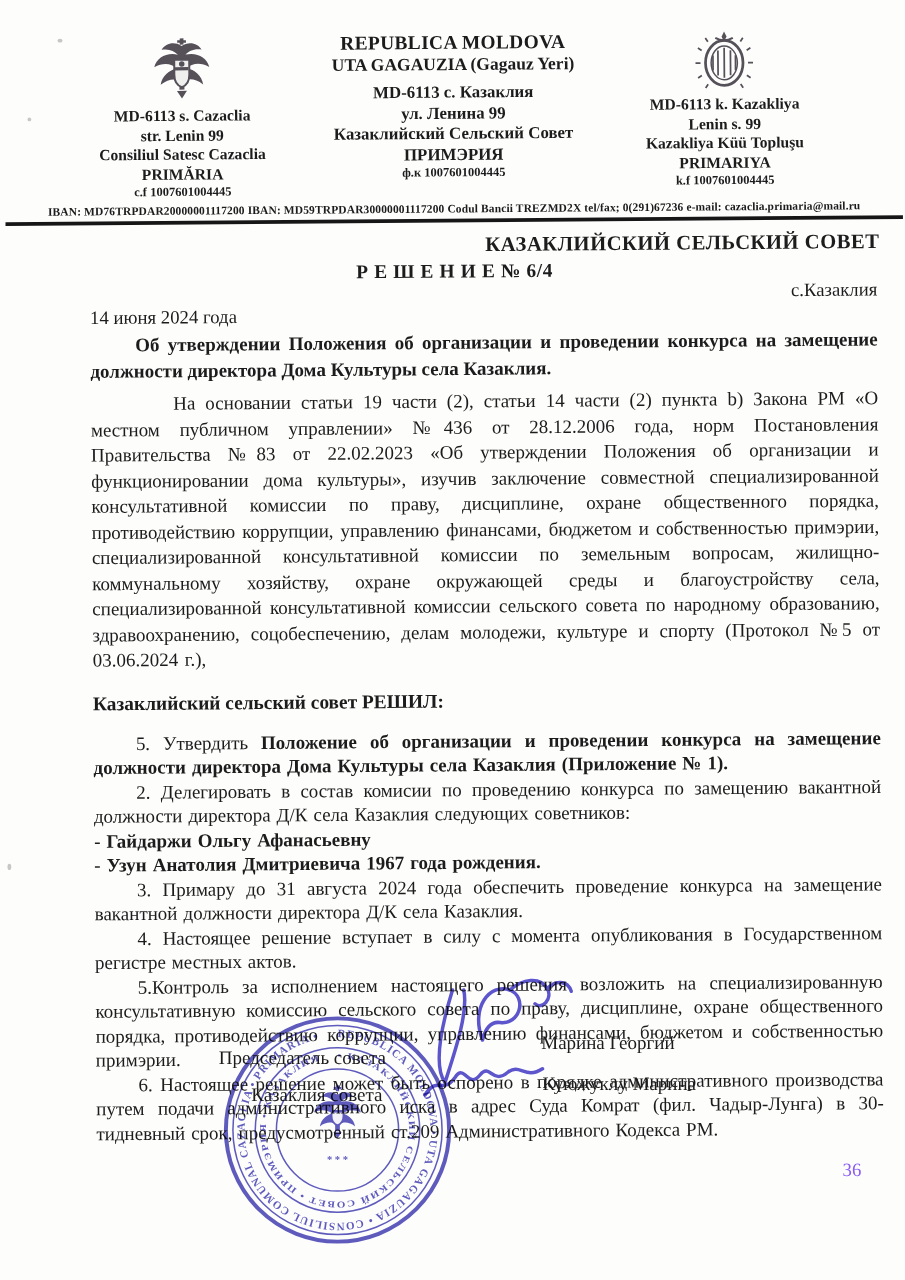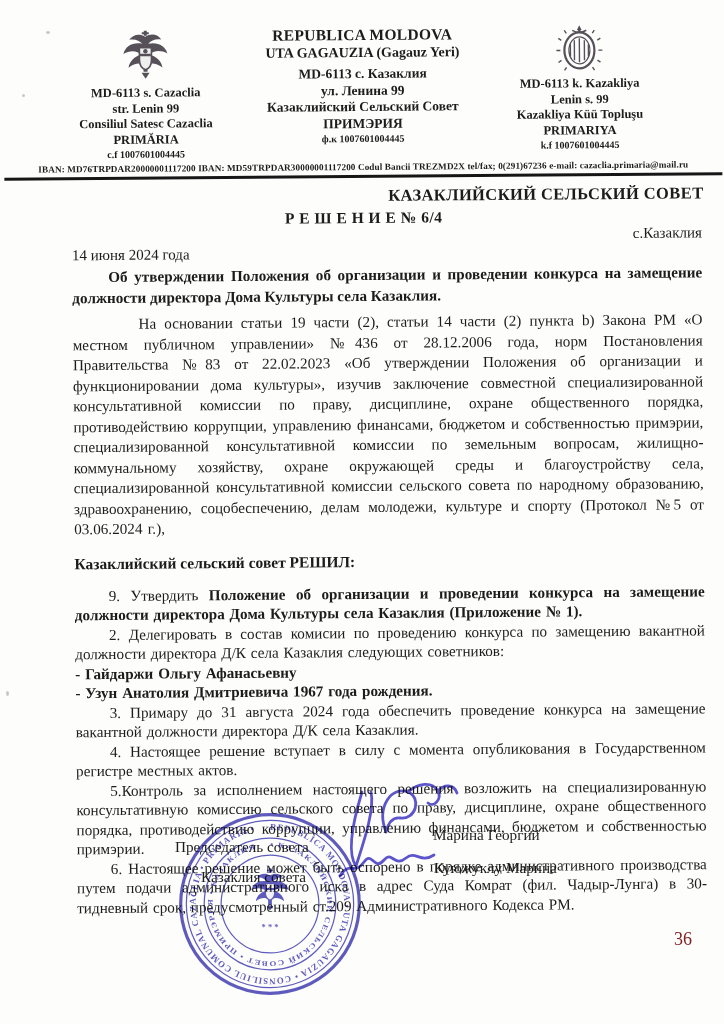--- a/index.html
+++ b/index.html
@@ -58,21 +58,21 @@
   .role-chairman { left:175px; top:838px; }
   .name-chairman { left:433px; top:826px; }
   .role-secretary{ left:201px; top:868px; }
   .name-secretary{ left:434px; top:859px; }
 
   .stamp { position:absolute; left:176px; top:810px; width:188px; height:188px;
     opacity:.82; mix-blend-mode:multiply; }
   .handsig { position:absolute; left:330px; top:778px; width:245px; height:118px;
     opacity:.9; mix-blend-mode:multiply; }
 
-  .page-number { position:absolute; left:674px; top:929px; font-size:18px; color:#7f1d1d; }
+  .page-number { position:absolute; left:674px; top:929px; font-size:15px; color:#8b5cf6; }
 
   .speck { position:absolute; background:#9a9a9a; border-radius:50%; opacity:.55; }
   .speck1 { left:46px; top:31px; width:4px; height:3px; }
   .speck2 { left:22px; top:94px; width:3px; height:3px; }
   .speck3 { left:6px; top:691px; width:3px; height:5px; }
 </style>
 </head>
 <body>
 
 <div class="page">
@@ -137,21 +137,21 @@
     <div class="place-line">с.Казаклия</div>
     <div class="date-line">14 июня 2024 года</div>
 
     <p class="subject">Об утверждении Положения об организации и проведении конкурса на замещение должности директора Дома Культуры села Казаклия.</p>
 
     <p class="preamble">На основании статьи 19 части (2), статьи 14 части (2) пункта b) Закона РМ «О местном публичном управлении» №436 от 28.12.2006 года, норм Постановления Правительства №83 от 22.02.2023 «Об утверждении Положения об организации и функционировании дома культуры», изучив заключение совместной специализированной консультативной комиссии по праву, дисциплине, охране общественного порядка, противодействию коррупции, управлению финансами, бюджетом и собственностью примэрии, специализированной консультативной комиссии по земельным вопросам, жилищно-коммунальному хозяйству, охране окружающей среды и благоустройству села, специализированной консультативной комиссии сельского совета по народному образованию, здравоохранению, соцобеспечению, делам молодежи, культуре и спорту (Протокол  №5 от 03.06.2024 г.),</p>
 
     <p class="resolved">Казаклийский сельский совет РЕШИЛ:</p>
 
     <div class="items">
-      <p><span>9. Утвердить </span><span class="b">Положение об организации и проведении конкурса на замещение должности директора Дома Культуры села Казаклия (Приложение № 1).</span></p>
+      <p><span>5. Утвердить </span><span class="b">Положение об организации и проведении конкурса на замещение должности директора Дома Культуры села Казаклия (Приложение № 1).</span></p>
       <p>2.  Делегировать в состав комисии по проведению конкурса по замещению вакантной должности директора Д/К села Казаклия следующих советников:</p>
       <p class="councilor">- Гайдаржи Ольгу Афанасьевну</p>
       <p class="councilor">- Узун Анатолия Дмитриевича 1967 года рождения.</p>
       <p>3.  Примару до 31 августа 2024 года обеспечить проведение конкурса на замещение вакантной должности директора Д/К села Казаклия.</p>
       <p>4. Настоящее решение вступает в силу с момента опубликования в Государственном регистре местных актов.</p>
       <p>5.Контроль за исполнением настоящего решения возложить на специализированную консультативную комиссию сельского совета по праву, дисциплине, охране общественного порядка, противодействию коррупции, управлению финансами, бюджетом и собственностью примэрии.</p>
       <p>6. Настоящее решение может быть оспорено в порядке административного производства путем подачи административного иска в адрес Суда Комрат (фил. Чадыр-Лунга) в 30-тидневный срок, предусмотренный ст.209 Административного Кодекса РМ.</p>
     </div>
   </div>
 

